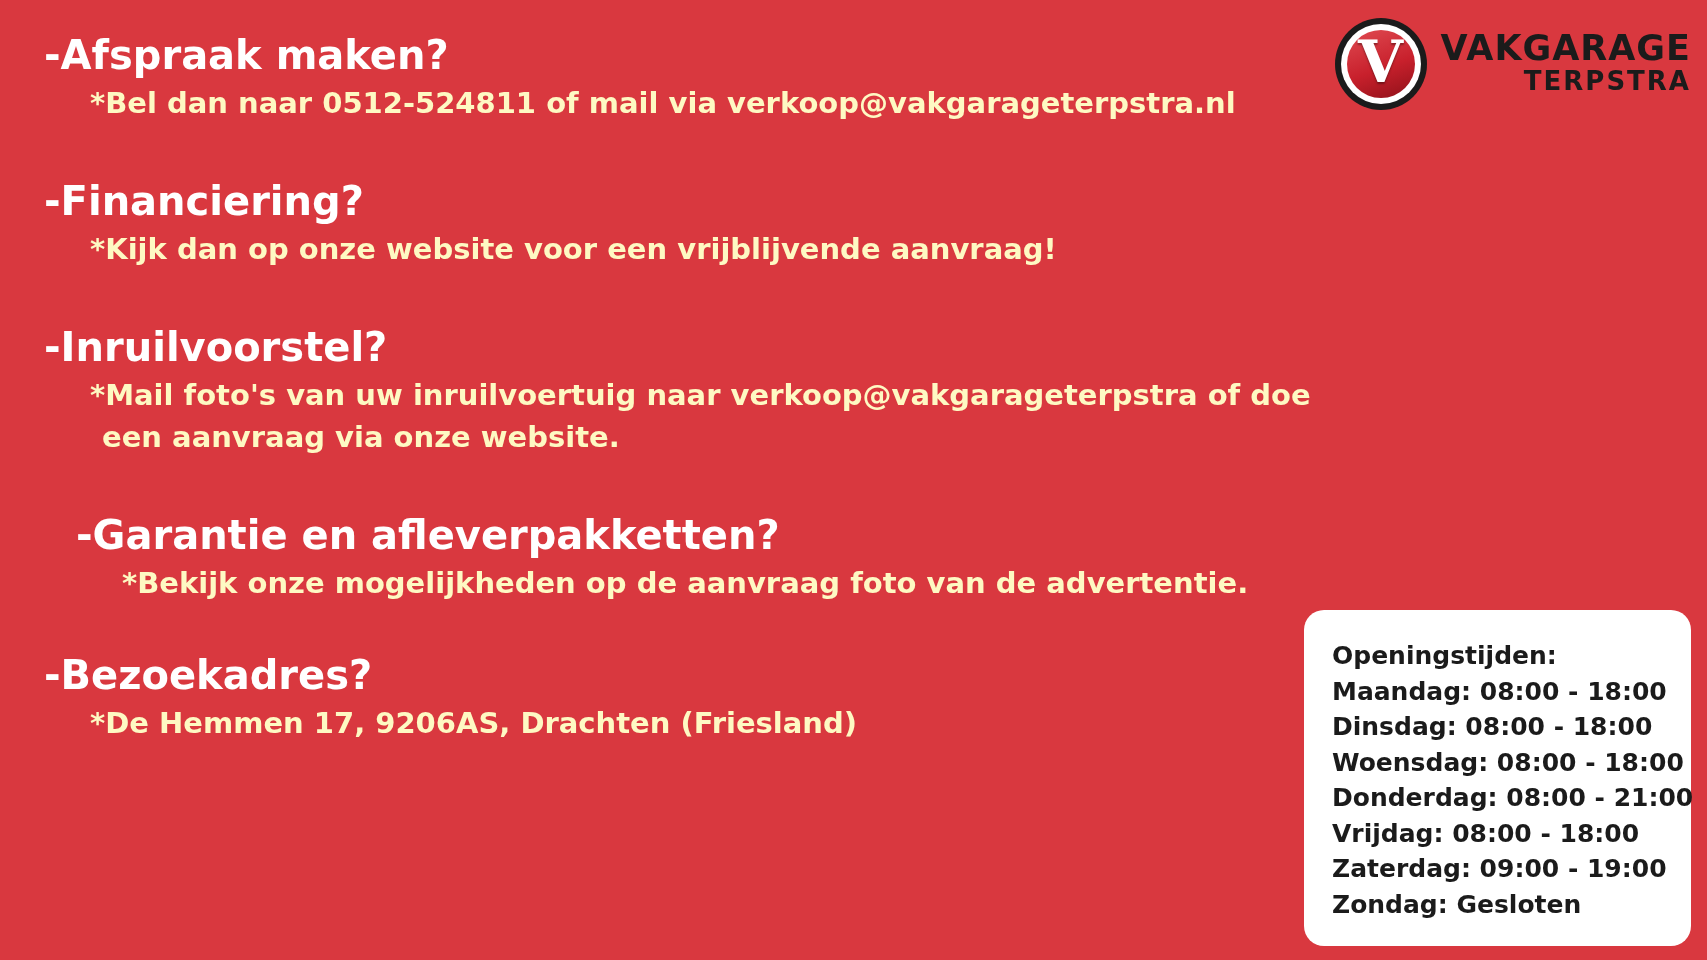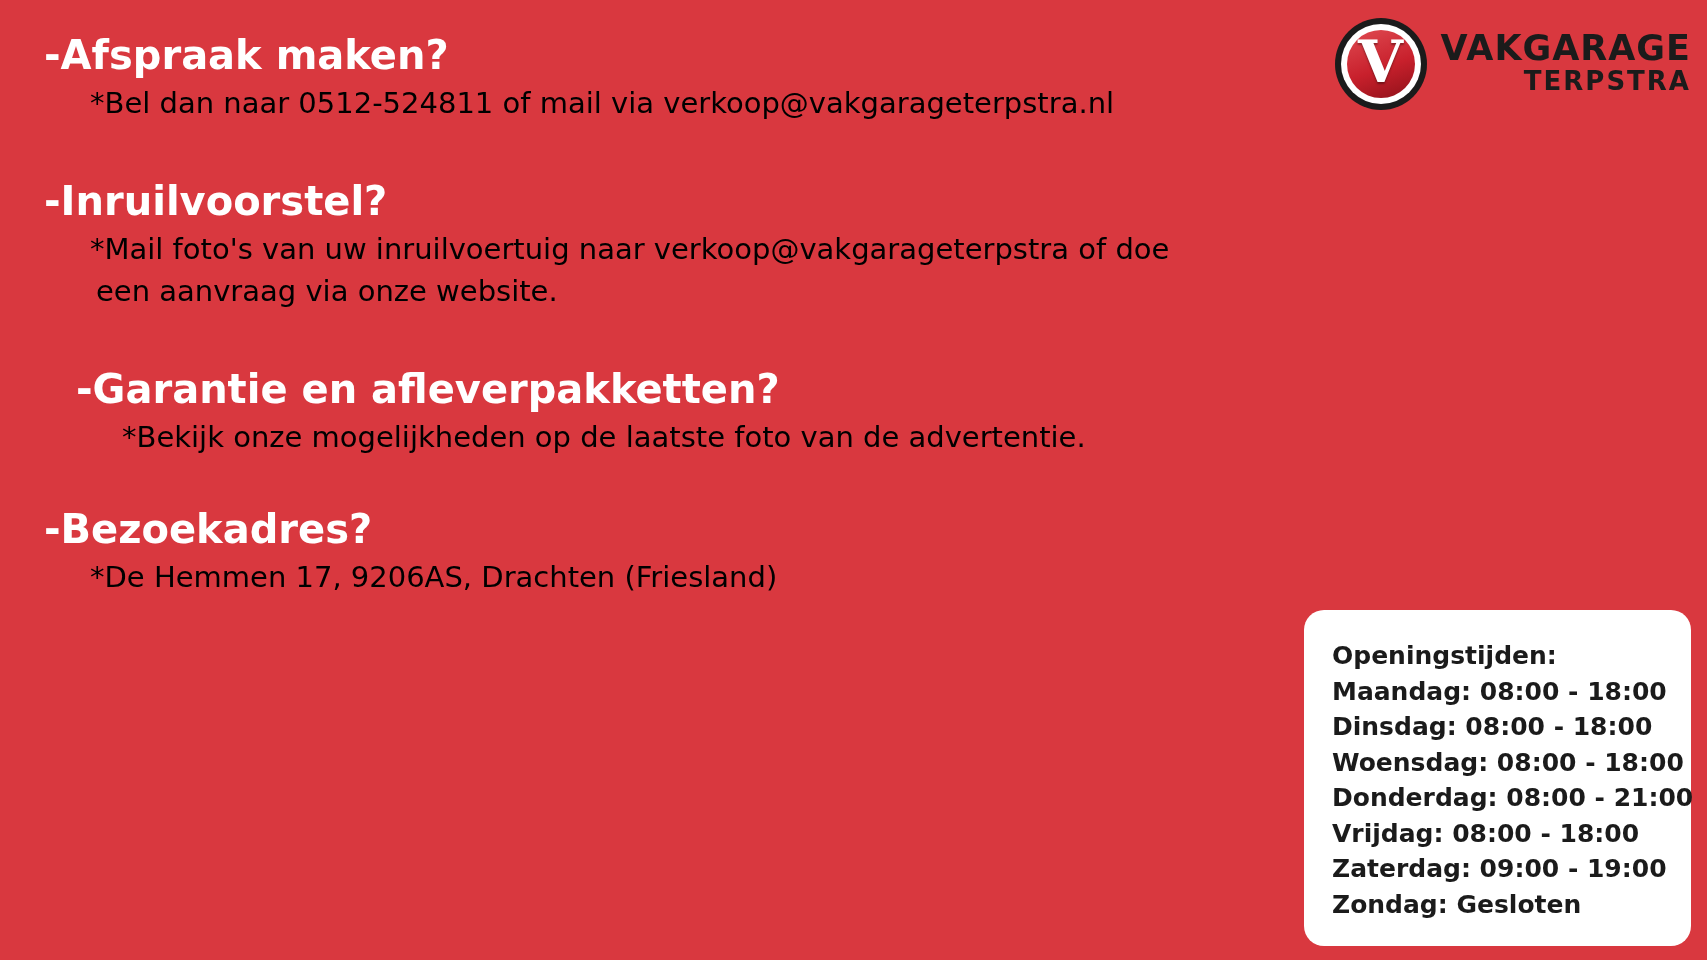--- a/index.html
+++ b/index.html
@@ -94,30 +94,30 @@
   }
   .block:last-child { margin-bottom: 16px; }
   .q {
     color: #ffffff;
     font-size: 40px;
     font-weight: bold;
     line-height: 1.05;
     white-space: nowrap;
   }
   .a {
-    color: #000000;
+    color: #fef9c3;
     font-size: 29px;
-    font-weight: normal;
+    font-weight: bold;
     line-height: 1.45;
     margin-top: 6px;
     margin-left: 46px;
   }
   .a .line2 {
     display: block;
-    margin-left: 6px;
+    margin-left: 12px;
   }
   
   .block-1 { margin-bottom: 56px; }
   .block-2 { margin-bottom: 56px; }
   .block-3 { margin-bottom: 56px; }
   .block-4 { margin-bottom: 50px; margin-left: 32px; }
 
   
   .hours {
     position: absolute;
@@ -156,33 +156,39 @@
 
   <div class="content">
 
     <div class="block block-1">
       <div class="q">-Afspraak maken?</div>
       <div class="a">
         <span>*Bel dan naar 0512-524811 of mail via verkoop@vakgarageterpstra.nl</span>
       </div>
     </div>
 
+    <div class="block block-2">
+      <div class="q">-Financiering?</div>
+      <div class="a">
+        <span>*Kijk dan op onze website voor een vrijblijvende aanvraag!</span>
+      </div>
+    </div>
 
     <div class="block block-3">
       <div class="q">-Inruilvoorstel?</div>
       <div class="a">
         <span>*Mail foto's van uw inruilvoertuig naar verkoop@vakgarageterpstra of doe</span>
         <span class="line2">een aanvraag via onze website.</span>
       </div>
     </div>
 
     <div class="block block-4">
       <div class="q">-Garantie en afleverpakketten?</div>
       <div class="a">
-        <span>*Bekijk onze mogelijkheden op de laatste foto van de advertentie.</span>
+        <span>*Bekijk onze mogelijkheden op de aanvraag foto van de advertentie.</span>
       </div>
     </div>
 
     <div class="block block-5">
       <div class="q">-Bezoekadres?</div>
       <div class="a">
         <span>*De Hemmen 17, 9206AS, Drachten (Friesland)</span>
       </div>
     </div>
 

